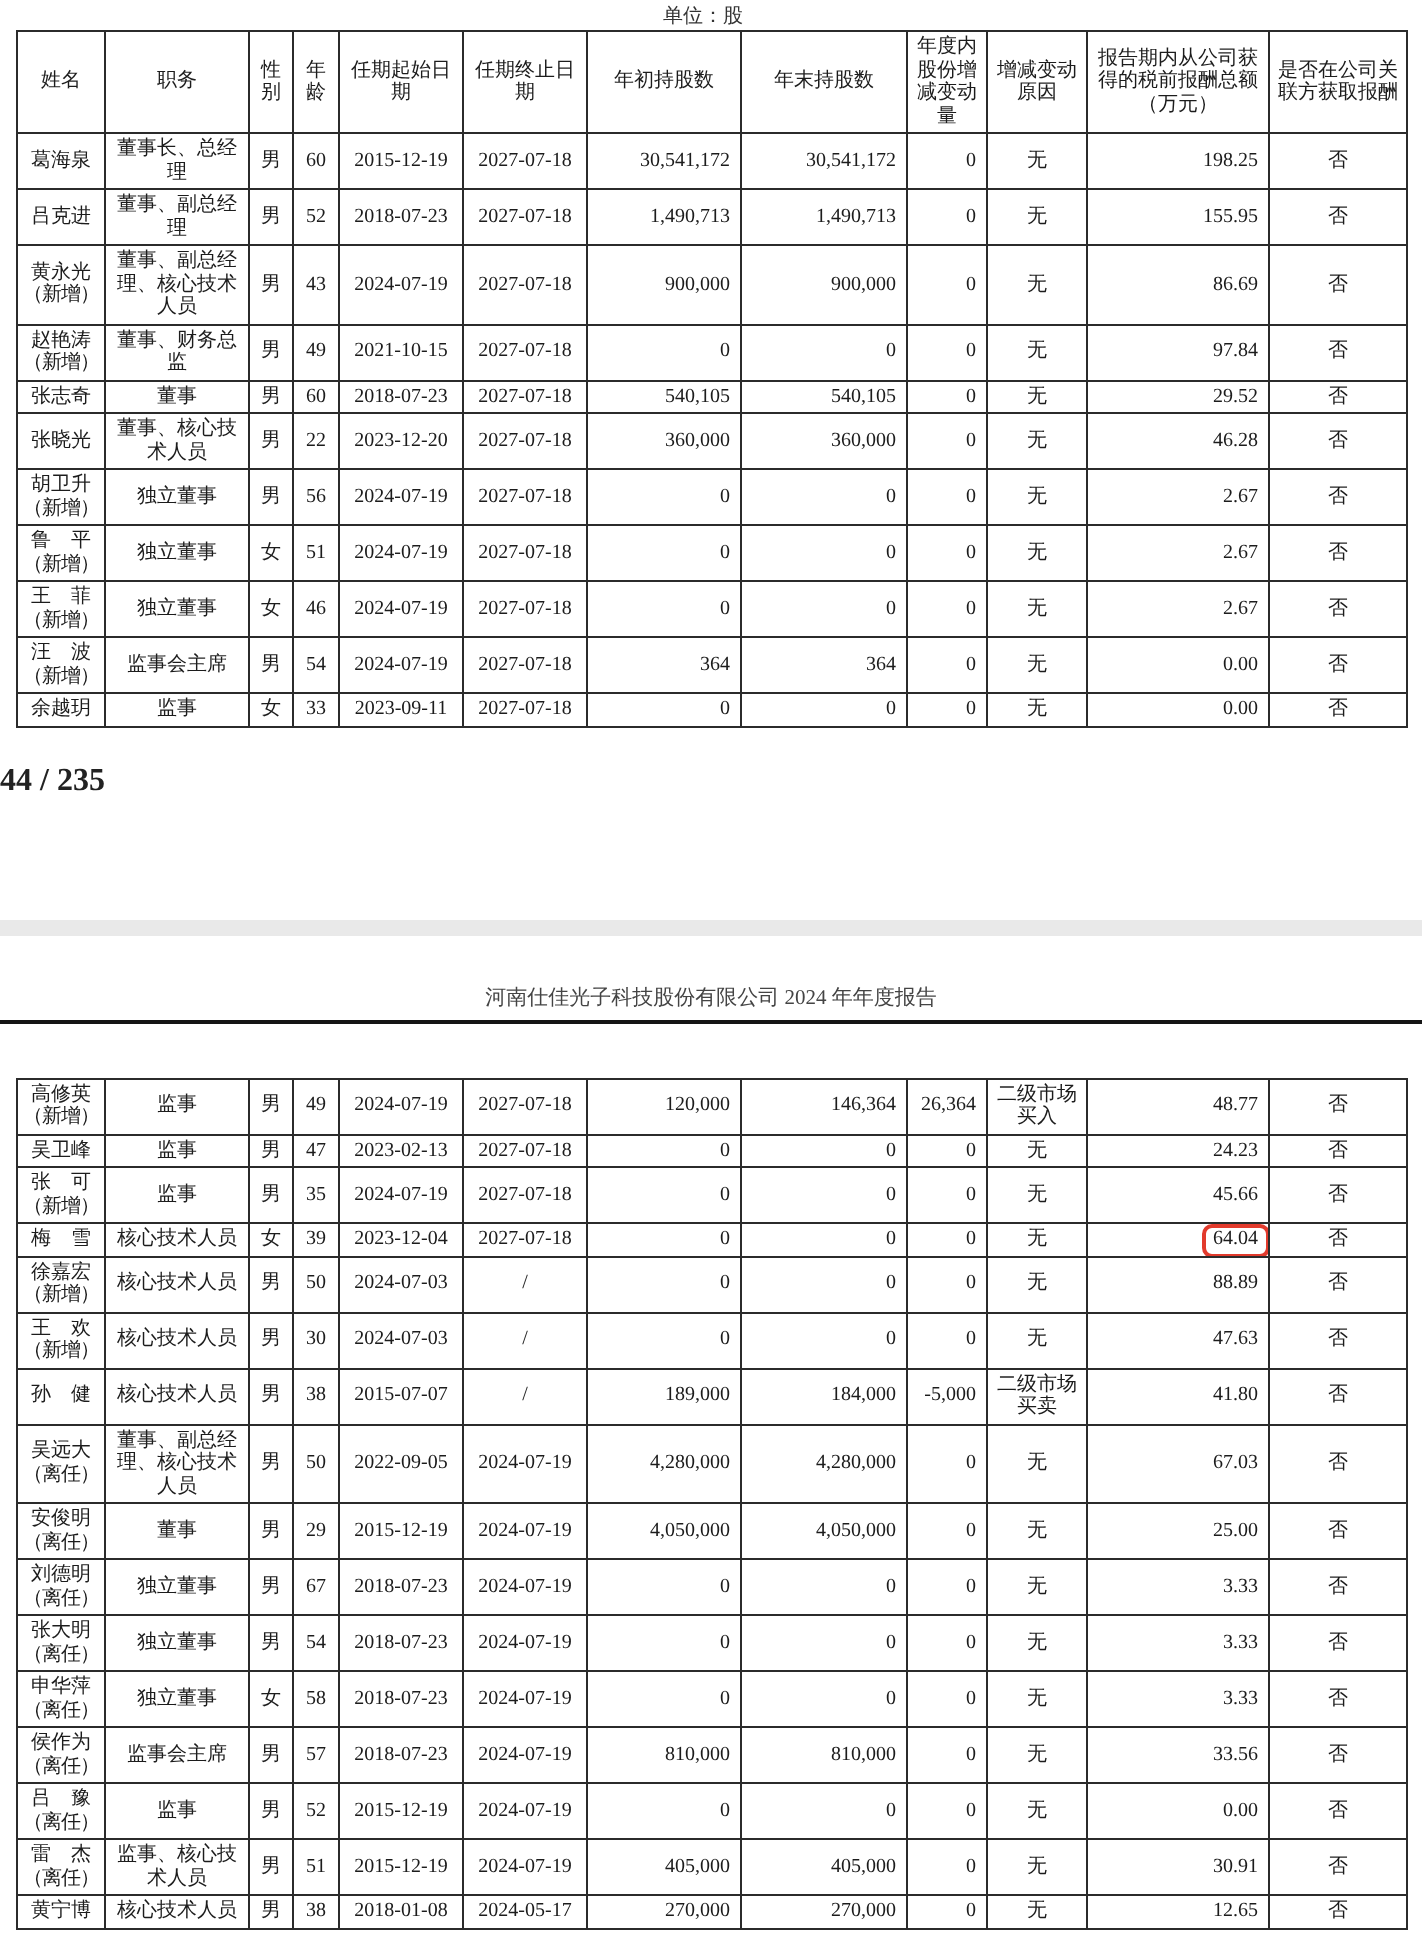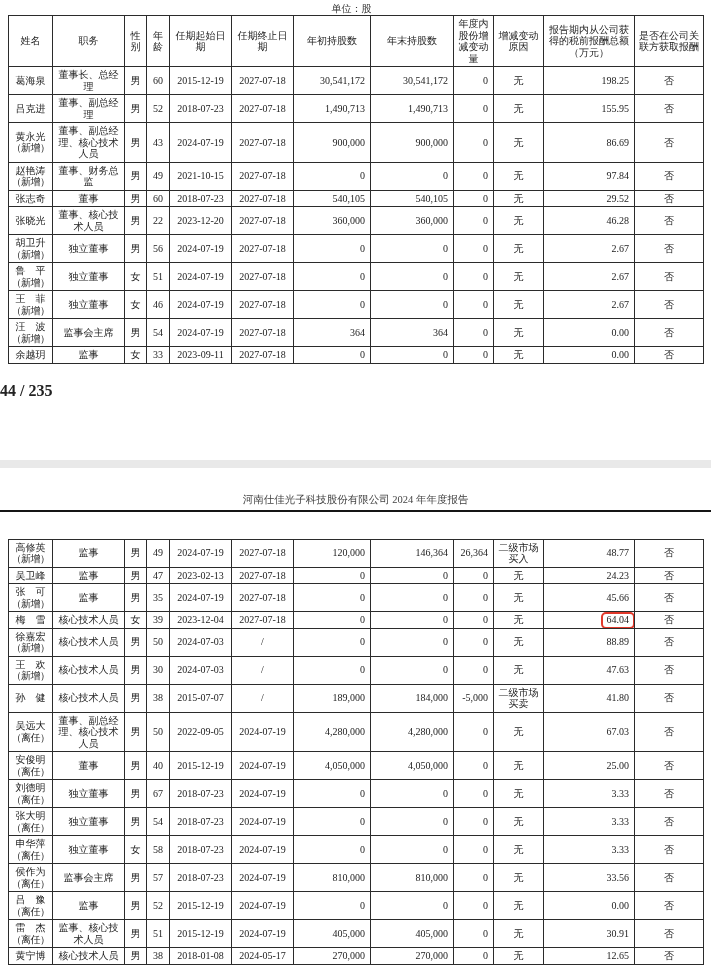--- a/index.html
+++ b/index.html
@@ -442,21 +442,21 @@
     <td class="num"><span class="pay-val">67.03</span></td>
     <td>否</td>
   </tr>
           <tr>
     <td class="c-name">
       <div class="nm">安俊明</div>
       <div class="note">（离任）</div>
     </td>
     <td>董事</td>
     <td>男</td>
-    <td>40</td>
+    <td>29</td>
     <td>2015-12-19</td>
     <td>2024-07-19</td>
     <td class="num">4,050,000</td>
     <td class="num">4,050,000</td>
     <td class="num">0</td>
     <td>无</td>
     <td class="num"><span class="pay-val">25.00</span></td>
     <td>否</td>
   </tr>
           <tr>

